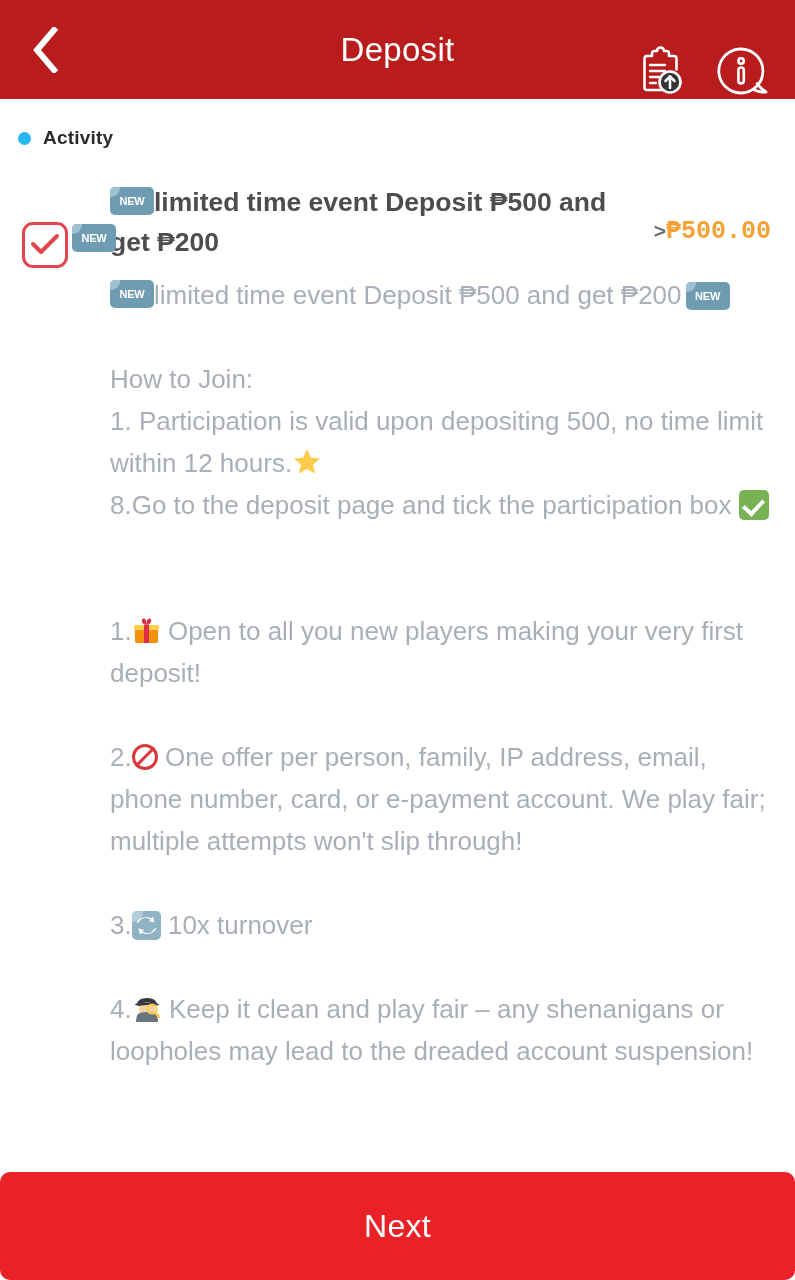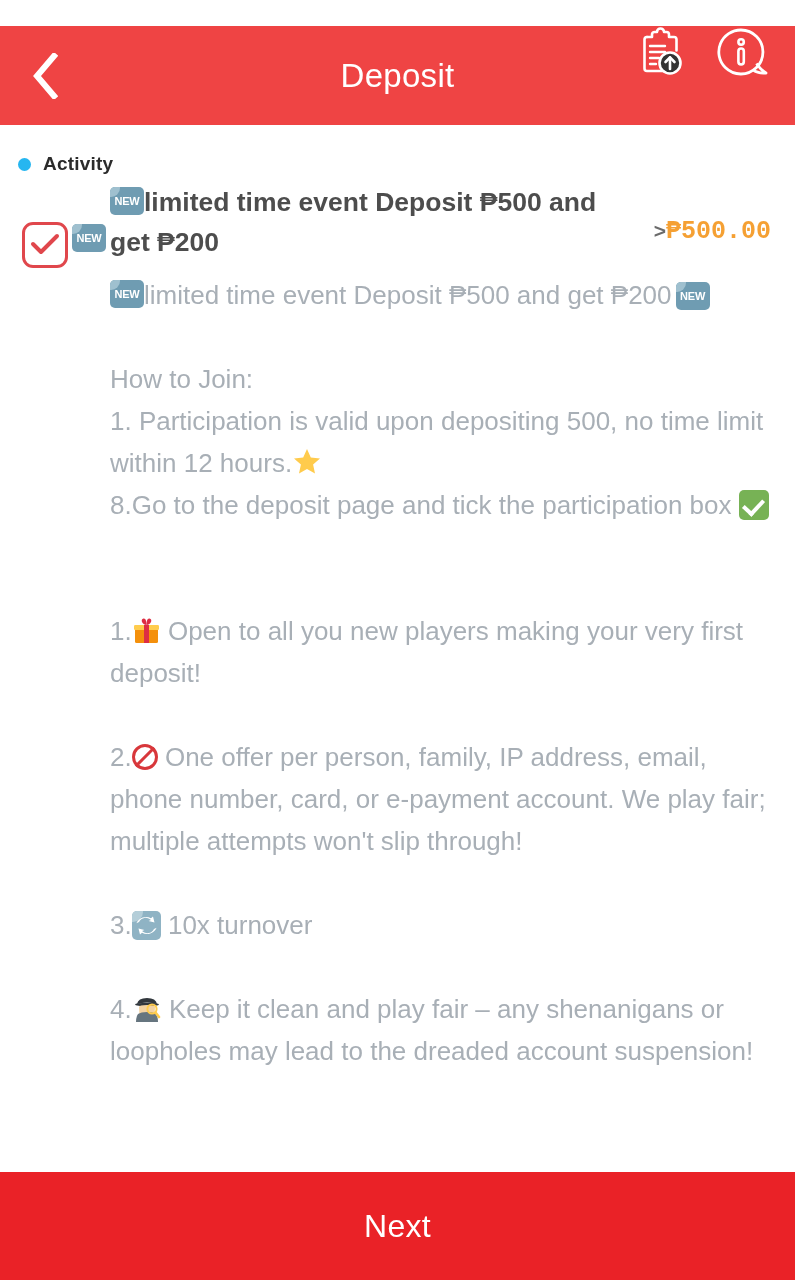--- a/index.html
+++ b/index.html
@@ -11,27 +11,26 @@
     width: 795px;
     height: 1280px;
     overflow: hidden;
     font-family: "Liberation Sans", sans-serif;
     position: relative;
   }
 
   
   .appbar {
     height: 99px;
-    background: #ef4444;
-    display: flex;
-    align-items: flex-start;
+    background: #b91c1c;
+    display: flex;
+    align-items: flex-end;
     position: relative;
     box-sizing: border-box;
     padding: 0 26px 0 0;
-    margin-top: 26px;
   }
   .back-btn {
     width: 90px;
     height: 99px;
     display: flex;
     align-items: center;
     justify-content: center;
     flex: 0 0 auto;
   }
   .back-chevron {
@@ -142,21 +141,21 @@
   .chev-gt {
     color: #6b6b6b;
     font-weight: bold;
     font-size: 21px;
   }
   .amount-val { color: #f5a033; font-family: Liberation Mono, monospace; }
 
   
   .new-badge {
     display: inline-block;
-    width: 34px;
+    width: 44px;
     height: 28px;
     border-radius: 5px;
     background: #6f9cb2;
     color: #ffffff;
     font-size: 11px;
     font-weight: bold;
     line-height: 28px;
     text-align: center;
     vertical-align: -4px;
     position: relative;
@@ -255,20 +254,21 @@
 
   
   .next-bar {
     position: absolute;
     left: 0; right: 0; bottom: 0;
     height: 108px;
     background: #ea2227;
     display: flex;
     align-items: center;
     justify-content: center;
+    border-radius: 10px;
   }
   .next-label {
     color: #ffffff;
     font-size: 32px;
     letter-spacing: 0.3px;
   }
 </style>
 </head>
 <body>
 

